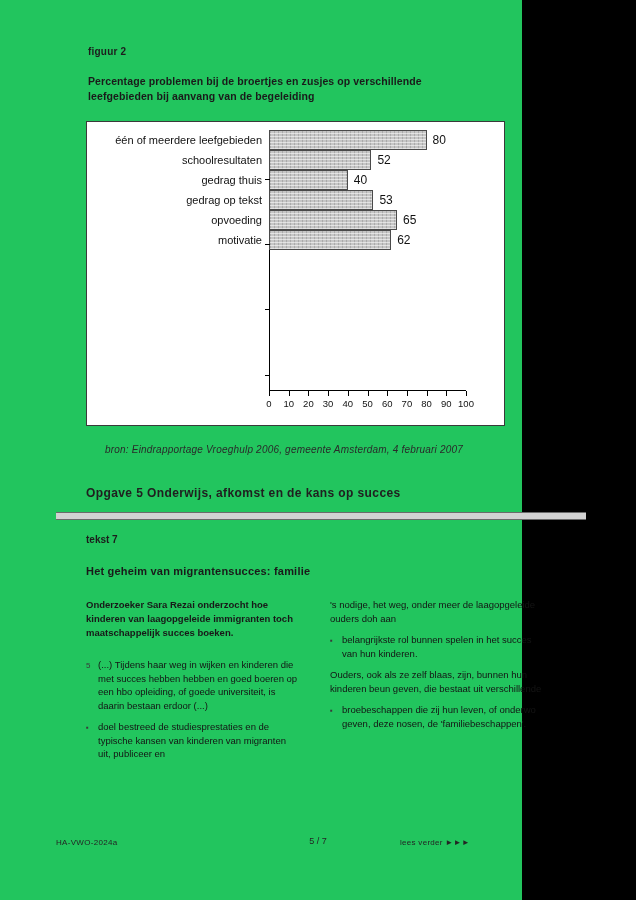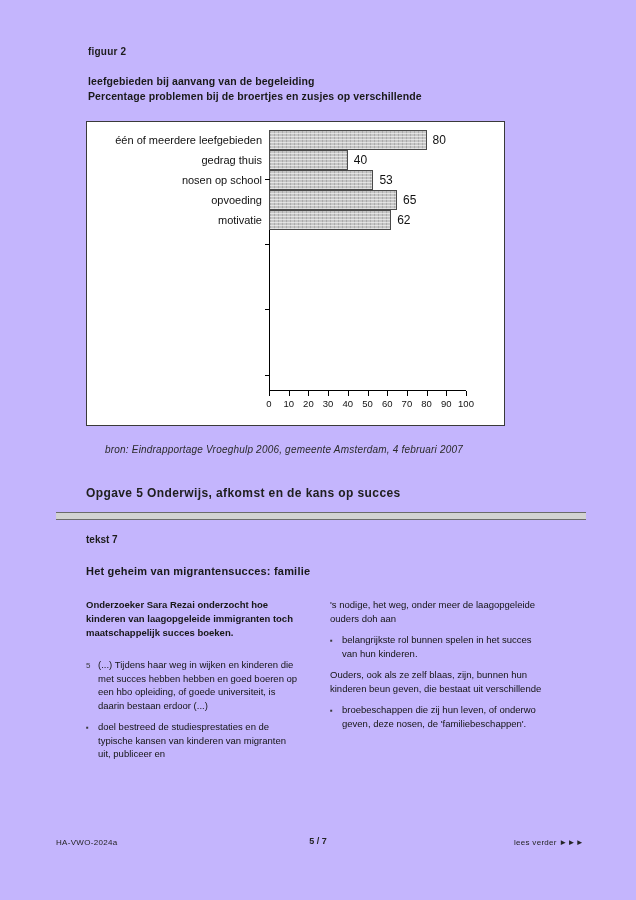--- a/index.html
+++ b/index.html
@@ -10,23 +10,23 @@
   body {
     width: 636px;
     height: 900px;
     position: relative;
     font-family: "Liberation Sans", sans-serif;
     overflow: hidden;
   }
   .page {
     position: absolute;
     left: 0; top: 0;
-    width: 636px;
+    width: 522px;
     height: 900px;
-    background: #c4b5fd;
+    background: #22c55e;
   }
 
   
   .fig-caption-num {
     position: absolute;
     left: 88px;
     top: 46px;
     font-size: 10px;
     font-weight: bold;
     color: #1d1d1d;
@@ -241,60 +241,64 @@
     letter-spacing: 0.3px;
   }
   .footer-center {
     position: absolute;
     left: 0;
     top: 836px;
     width: 636px;
     text-align: center;
     font-size: 9px;
     color: #242424;
-    font-weight: bold;
   }
   .footer-right {
     position: absolute;
     right: 52px;
     top: 838px;
     font-size: 8px;
     color: #242424;
     letter-spacing: 0.3px;
   }
 </style>
 </head>
 <body>
 
 <div class="page">
 
   <div class="fig-caption-num">figuur 2</div>
 
   <div class="fig-caption-text">
+    <div>Percentage problemen bij de broertjes en zusjes op verschillende</div>
     <div>leefgebieden bij aanvang van de begeleiding</div>
-    <div>Percentage problemen bij de broertjes en zusjes op verschillende</div>
   </div>
 
   <div class="chart-frame">
     <div class="plot-area">
       <div class="axis-vline"></div>
       <div class="axis-hline"></div>
       <div class="bar-rows" id="bar-rows">
           <div class="bar-row">
             <span class="bar-label">één of meerdere leefgebieden</span>
             <div class="bar" style="width: 80%;"></div>
             <span class="bar-value">80</span>
           </div>
           <div class="bar-row">
+            <span class="bar-label">schoolresultaten</span>
+            <div class="bar" style="width: 52%;"></div>
+            <span class="bar-value">52</span>
+          </div>
+          <div class="bar-row">
             <span class="bar-label">gedrag thuis</span>
             <div class="bar" style="width: 40%;"></div>
             <span class="bar-value">40</span>
           </div>
           <div class="bar-row">
-            <span class="bar-label">nosen op school</span>
+            <span class="bar-label">gedrag op tekst</span>
             <div class="bar" style="width: 53%;"></div>
             <span class="bar-value">53</span>
           </div>
           <div class="bar-row">
             <span class="bar-label">opvoeding</span>
             <div class="bar" style="width: 65%;"></div>
             <span class="bar-value">65</span>
           </div>
           <div class="bar-row">
             <span class="bar-label">motivatie</span>

